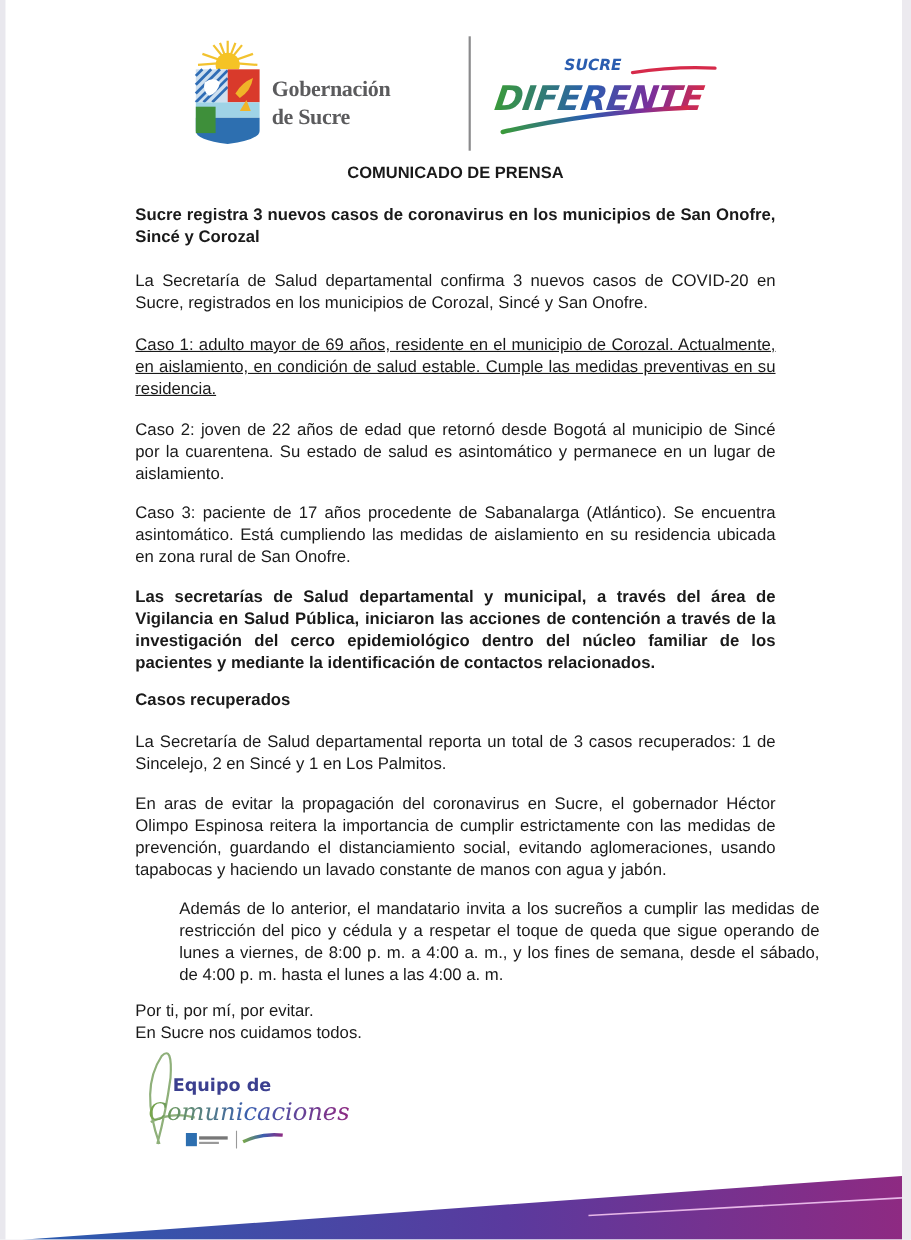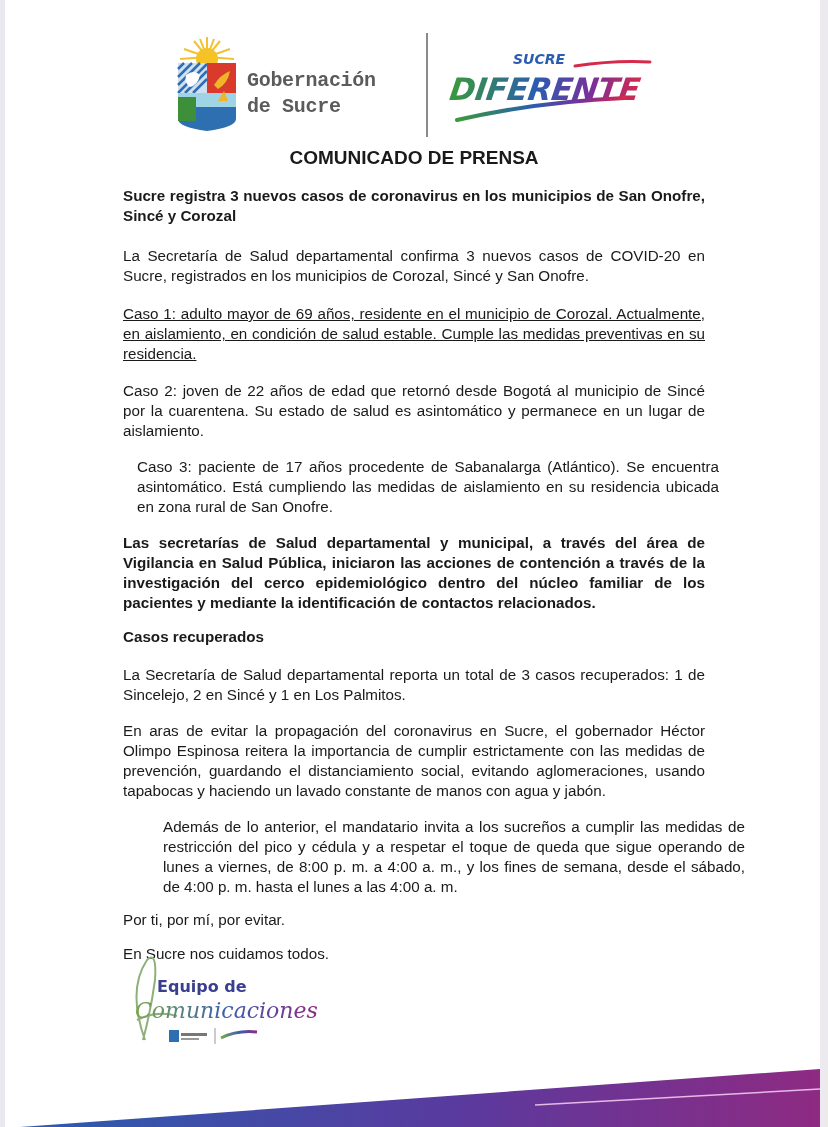--- a/index.html
+++ b/index.html
@@ -13,29 +13,29 @@
     position: absolute; left: 5px; top: 0; width: 815px; height: 1127px;
     background: #ffffff; overflow: hidden;
   }
   .right-strip { position: absolute; right: 0; top: 0; width: 8px; height: 1127px; background: #eceaef; }
 
   
   .header { position: absolute; left: 0; top: 0; width: 815px; height: 145px; }
   .crest { position: absolute; left: 167px; top: 35px; width: 70px; height: 100px; }
   .gob-text {
     position: absolute; left: 242px; top: 68px; color: #5b5b5d;
-    font-family: Liberation Mono, monospace; font-weight: bold; font-size: 20px; line-height: 26px; letter-spacing: -0.3px;
+    font-family: Liberation Serif, serif; font-weight: bold; font-size: 20px; line-height: 26px; letter-spacing: -0.3px;
   }
   .vdivider { position: absolute; left: 421px; top: 33px; width: 2px; height: 104px; background: #8a8a8c; }
   .diferente { position: absolute; left: 440px; top: 40px; width: 220px; height: 90px; }
 
   
   .content { position: absolute; left: 118px; top: 0; width: 582px; color: #1a1a1a; font-size: 15.2px; line-height: 20px; }
   .content p { margin: 0; text-align: justify; }
-  .title { position: absolute; left: 0; width: 582px; top: 148px; text-align: center !important; font-weight: bold; font-size: 19px; }
+  .title { position: absolute; left: 0; width: 582px; top: 148px; text-align: center !important; font-weight: bold; font-size: 15px; }
   .headline { position: absolute; top: 186px; font-weight: bold; }
   .block { position: absolute; left: 0; width: 582px; }
   .bold { font-weight: bold; }
   .last-line { text-align-last: left; }
 
   
   .sig { position: absolute; left: 112px; top: 950px; width: 240px; height: 100px; }
 
   
   .footer { position: absolute; left: 0; bottom: 0; width: 815px; height: 90px; }
@@ -101,28 +101,28 @@
       <path d="M130 26 Q170 20 205 22" stroke="#d62a4a" stroke-width="3" fill="none" stroke-linecap="round"></path>
     </svg>
   </div>
 
   <div class="content">
     <p class="title">COMUNICADO DE PRENSA</p>
     <p class="block headline last-line" style="top:186px;">Sucre registra 3 nuevos casos de coronavirus en los municipios de San Onofre, Sincé y Corozal</p>
     <p class="block last-line" style="top:246px;">La Secretaría de Salud departamental confirma 3 nuevos casos de COVID-20 en Sucre, registrados en los municipios de Corozal, Sincé y San Onofre.</p>
     <p class="block last-line" style="top:304px;text-decoration:underline;">Caso 1: adulto mayor de 69 años, residente en el municipio de Corozal. Actualmente, en aislamiento, en condición de salud estable. Cumple las medidas preventivas en su residencia.</p>
     <p class="block last-line" style="top:381px;">Caso 2: joven de 22 años de edad que retornó desde Bogotá al municipio de Sincé por la cuarentena. Su estado de salud es asintomático y permanece en un lugar de aislamiento.</p>
-    <p class="block last-line" style="top:457px;margin-left:14px;">Caso 3: paciente de 17 años procedente de Sabanalarga (Atlántico). Se encuentra asintomático. Está cumpliendo las medidas de aislamiento en su residencia ubicada en zona rural de San Onofre.</p>
+    <p class="block last-line" style="top:457px;">Caso 3: paciente de 17 años procedente de Sabanalarga (Atlántico). Se encuentra asintomático. Está cumpliendo las medidas de aislamiento en su residencia ubicada en zona rural de San Onofre.</p>
     <p class="block last-line" style="top:533px;font-weight:bold;">Las secretarías de Salud departamental y municipal, a través del área de Vigilancia en Salud Pública, iniciaron las acciones de contención a través de la investigación del cerco epidemiológico dentro del núcleo familiar de los pacientes y mediante la identificación de contactos relacionados.</p>
     <p class="block bold" style="top:627px;">Casos recuperados</p>
     <p class="block last-line" style="top:665px;">La Secretaría de Salud departamental reporta un total de 3 casos recuperados: 1 de Sincelejo, 2 en Sincé y 1 en Los Palmitos.</p>
     <p class="block last-line" style="top:721px;">En aras de evitar la propagación del coronavirus en Sucre, el gobernador Héctor Olimpo Espinosa reitera la importancia de cumplir estrictamente con las medidas de prevención, guardando el distanciamiento social, evitando aglomeraciones, usando tapabocas y haciendo un lavado constante de manos con agua y jabón.</p>
     <p class="block last-line" style="top:817px;margin-left:40px;">Además de lo anterior, el mandatario invita a los sucreños a cumplir las medidas de restricción del pico y cédula y a respetar el toque de queda que sigue operando de lunes a viernes, de 8:00 p. m. a 4:00 a. m., y los fines de semana, desde el sábado, de 4:00 p. m. hasta el lunes a las 4:00 a. m.</p>
     <p class="block" style="top:910px;">Por ti, por mí, por evitar.</p>
-    <p class="block" style="top:930px;margin-top:14px;">En Sucre nos cuidamos todos.</p>
+    <p class="block" style="top:930px;">En Sucre nos cuidamos todos.</p>
   </div>
 
   <svg class="sig" viewBox="0 0 240 100">
     <defs>
       <linearGradient id="sg" x1="0" x2="1">
         <stop offset="0" stop-color="#7aa84a"></stop>
         <stop offset="0.5" stop-color="#3a5fb0"></stop>
         <stop offset="1" stop-color="#8e2a82"></stop>
       </linearGradient>
     </defs>

